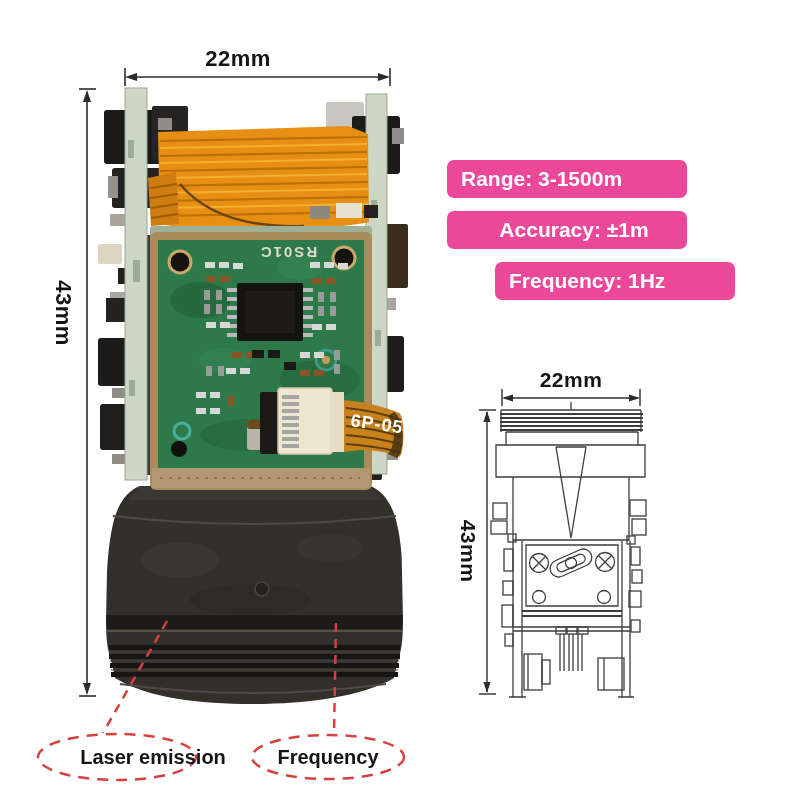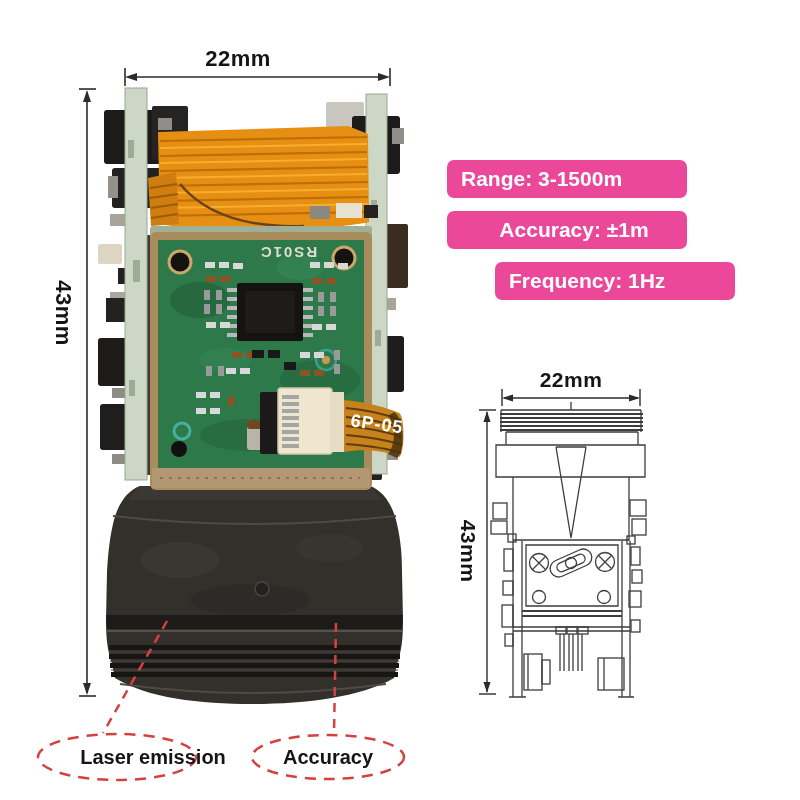--- a/index.html
+++ b/index.html
@@ -350,14 +350,14 @@
   <div class="badge" style="top:211px;text-align:center;">Accuracy: ±1m</div>
   <div class="badge" style="top:262px;margin-left:48px;">Frequency: 1Hz</div>
 
   <div class="dim-label" style="left:531px;top:368px;width:80px;font-size:21px;">22mm</div>
   <div class="dim-label rot90" style="left:428px;top:539px;width:80px;font-size:21px;">43mm</div>
 
   <div class="pcb-marking">RS01C</div>
   <div class="flex-marking">6P-05</div>
 
   <div class="callout-label" style="left:37px;top:746px;margin-left:36px;">Laser emission</div>
-  <div class="callout-label" style="left:248px;top:746px;">Accuracy</div>
+  <div class="callout-label" style="left:248px;top:746px;">Frequency</div>
 </div>
 
 </body></html>

